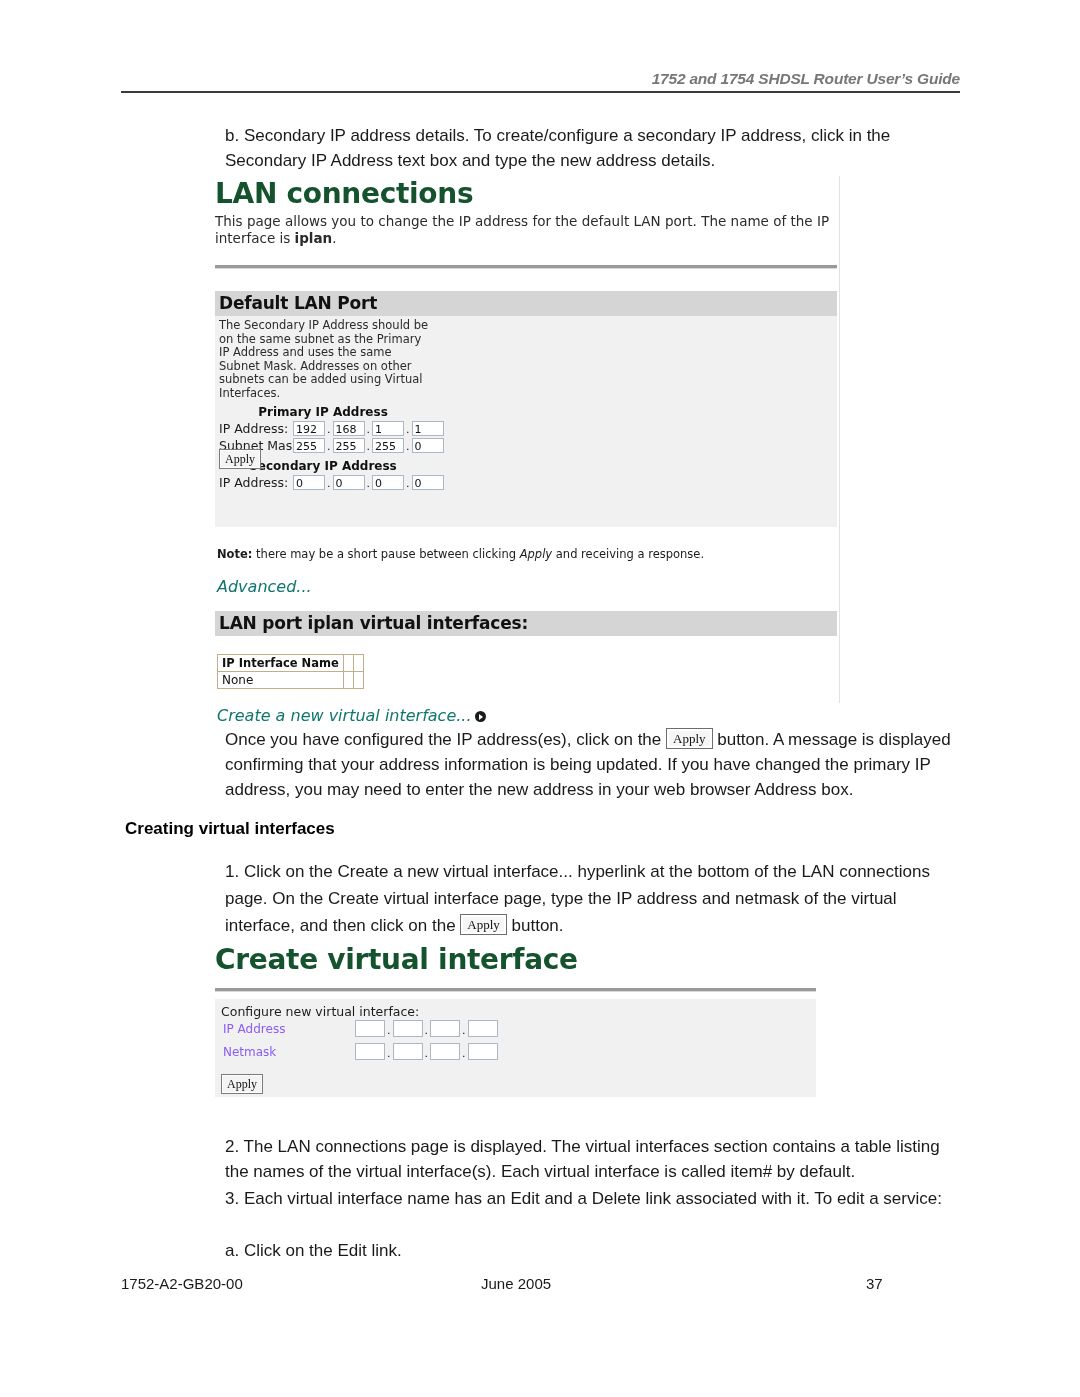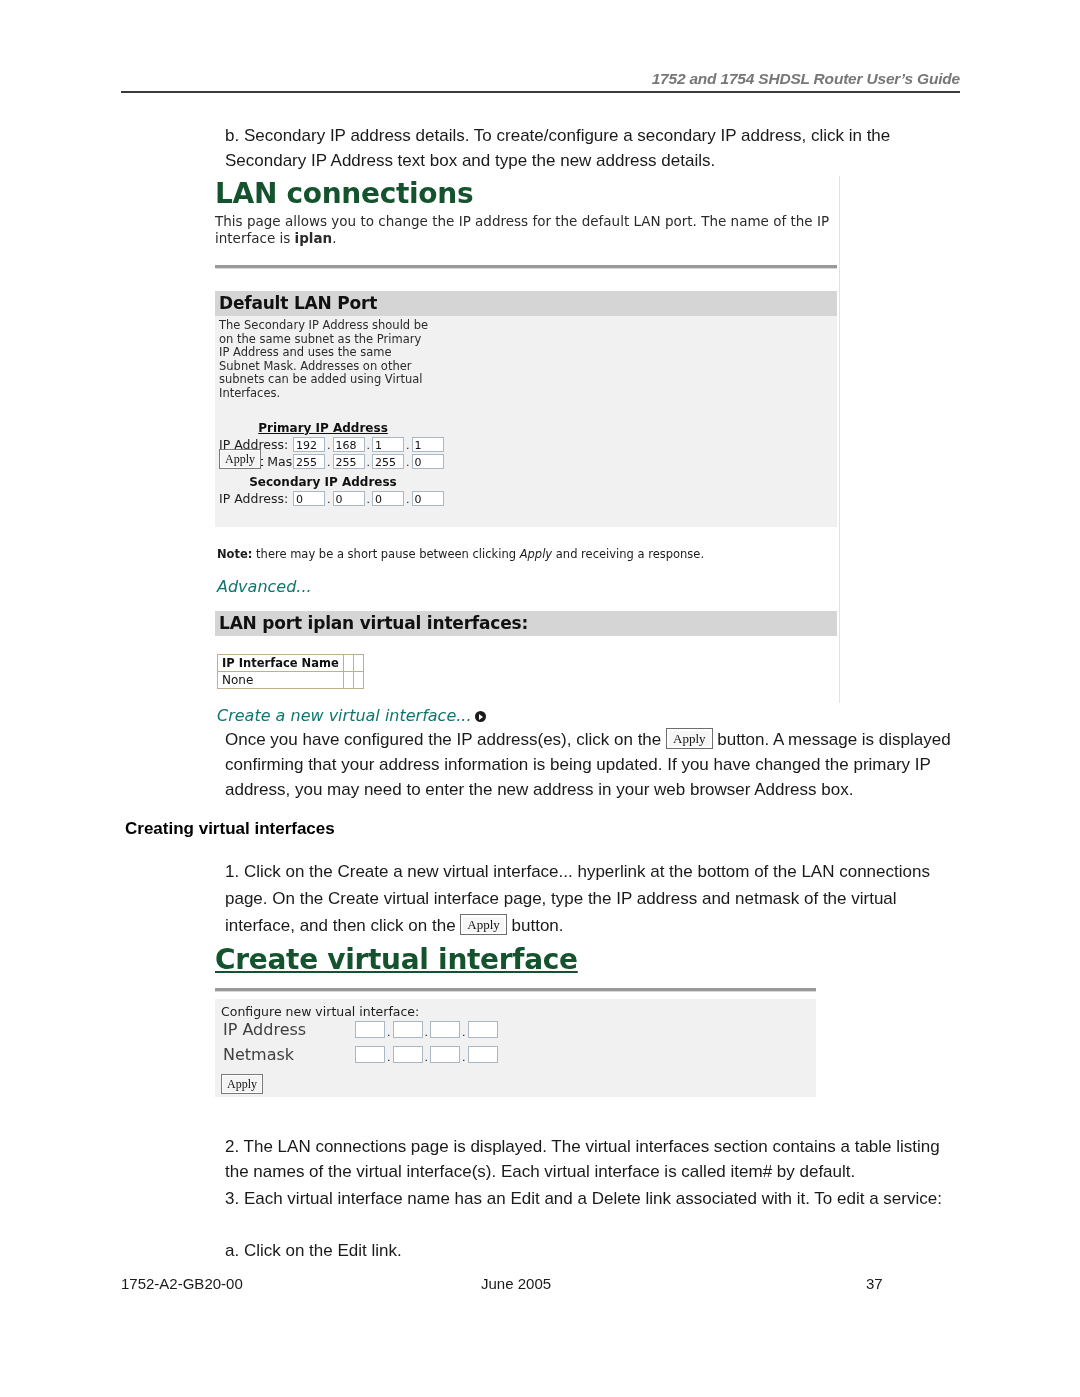--- a/index.html
+++ b/index.html
@@ -195,24 +195,24 @@
   .cvi-label {
     font-size: 12.5px;
     color: #1c1c1c;
   }
   .cvi-row {
     display: flex;
     align-items: center;
     margin-top: 6px;
   }
   .cvi-row .lbl {
-    font-size: 16px;
+    font-size: 12px;
     width: 132px;
     padding-left: 2px;
-    color: #404040;
+    color: #8b5cf6;
   }
   .cvi-octet {
     width: 30px;
     height: 17px;
     border: 1px solid #a9b8c4;
     background: #ffffff;
     box-sizing: border-box;
   }
 
   
@@ -260,21 +260,21 @@
   </div>
 
   <div class="rule" style="margin:18px 2px 0 2px;"></div>
 
   <div class="sec-head" style="margin:22px 2px 0 2px;">Default LAN Port</div>
 
   <div class="panel" style="margin:0 2px 0 2px; height:211px; position:relative;">
 
     <div class="panel-note">The Secondary IP Address should be on the same subnet as the Primary IP Address and uses the same Subnet Mask. Addresses on other subnets can be added using Virtual Interfaces.</div>
 
-    <div class="addr-group-label" style="margin-top:20px;text-decoration:underline;">Primary IP Address</div>
+    <div class="addr-group-label" style="margin-top:4px;">Primary IP Address</div>
 
     <div class="addr-row">
       <span class="lbl">IP Address:</span>
       <span class="octet">192</span>
         <span class="dot">.</span>
       <span class="octet">168</span>
         <span class="dot">.</span>
       <span class="octet">1</span>
         <span class="dot">.</span>
       <span class="octet">1</span>
@@ -344,21 +344,21 @@
 </div>
 
 <div class="h2-head" style="left:125px; top:819px;">Creating virtual interfaces</div>
 
 <div class="body-text" style="left:225px; top:858px; width:730px; line-height:27px;">
   <span>1. Click on the Create a new virtual interface... hyperlink at the bottom of the LAN connections page. On the Create virtual interface page, type the IP address and netmask of the virtual interface, and then click on the </span><span class="inline-apply">Apply</span><span> button.</span>
 </div>
 
 <div class="shot" style="left:213px; top:944px; width:605px; height:158px;">
 
-  <div class="shot-title" style="margin:0 0 6px 2px;text-decoration:underline;">Create virtual interface</div>
+  <div class="shot-title" style="margin:0 0 6px 2px;">Create virtual interface</div>
 
   <div class="rule" style="margin:12px 2px 0 2px;"></div>
 
   <div class="panel" style="margin:7px 2px 0 2px; height:98px; position:relative; padding:5px 0 0 6px; box-sizing:border-box;">
 
     <div class="cvi-label">Configure new virtual interface:</div>
 
     <div class="cvi-row" style="margin-top:1px;">
       <span class="lbl">IP Address</span>
       <span class="cvi-octet"></span>

